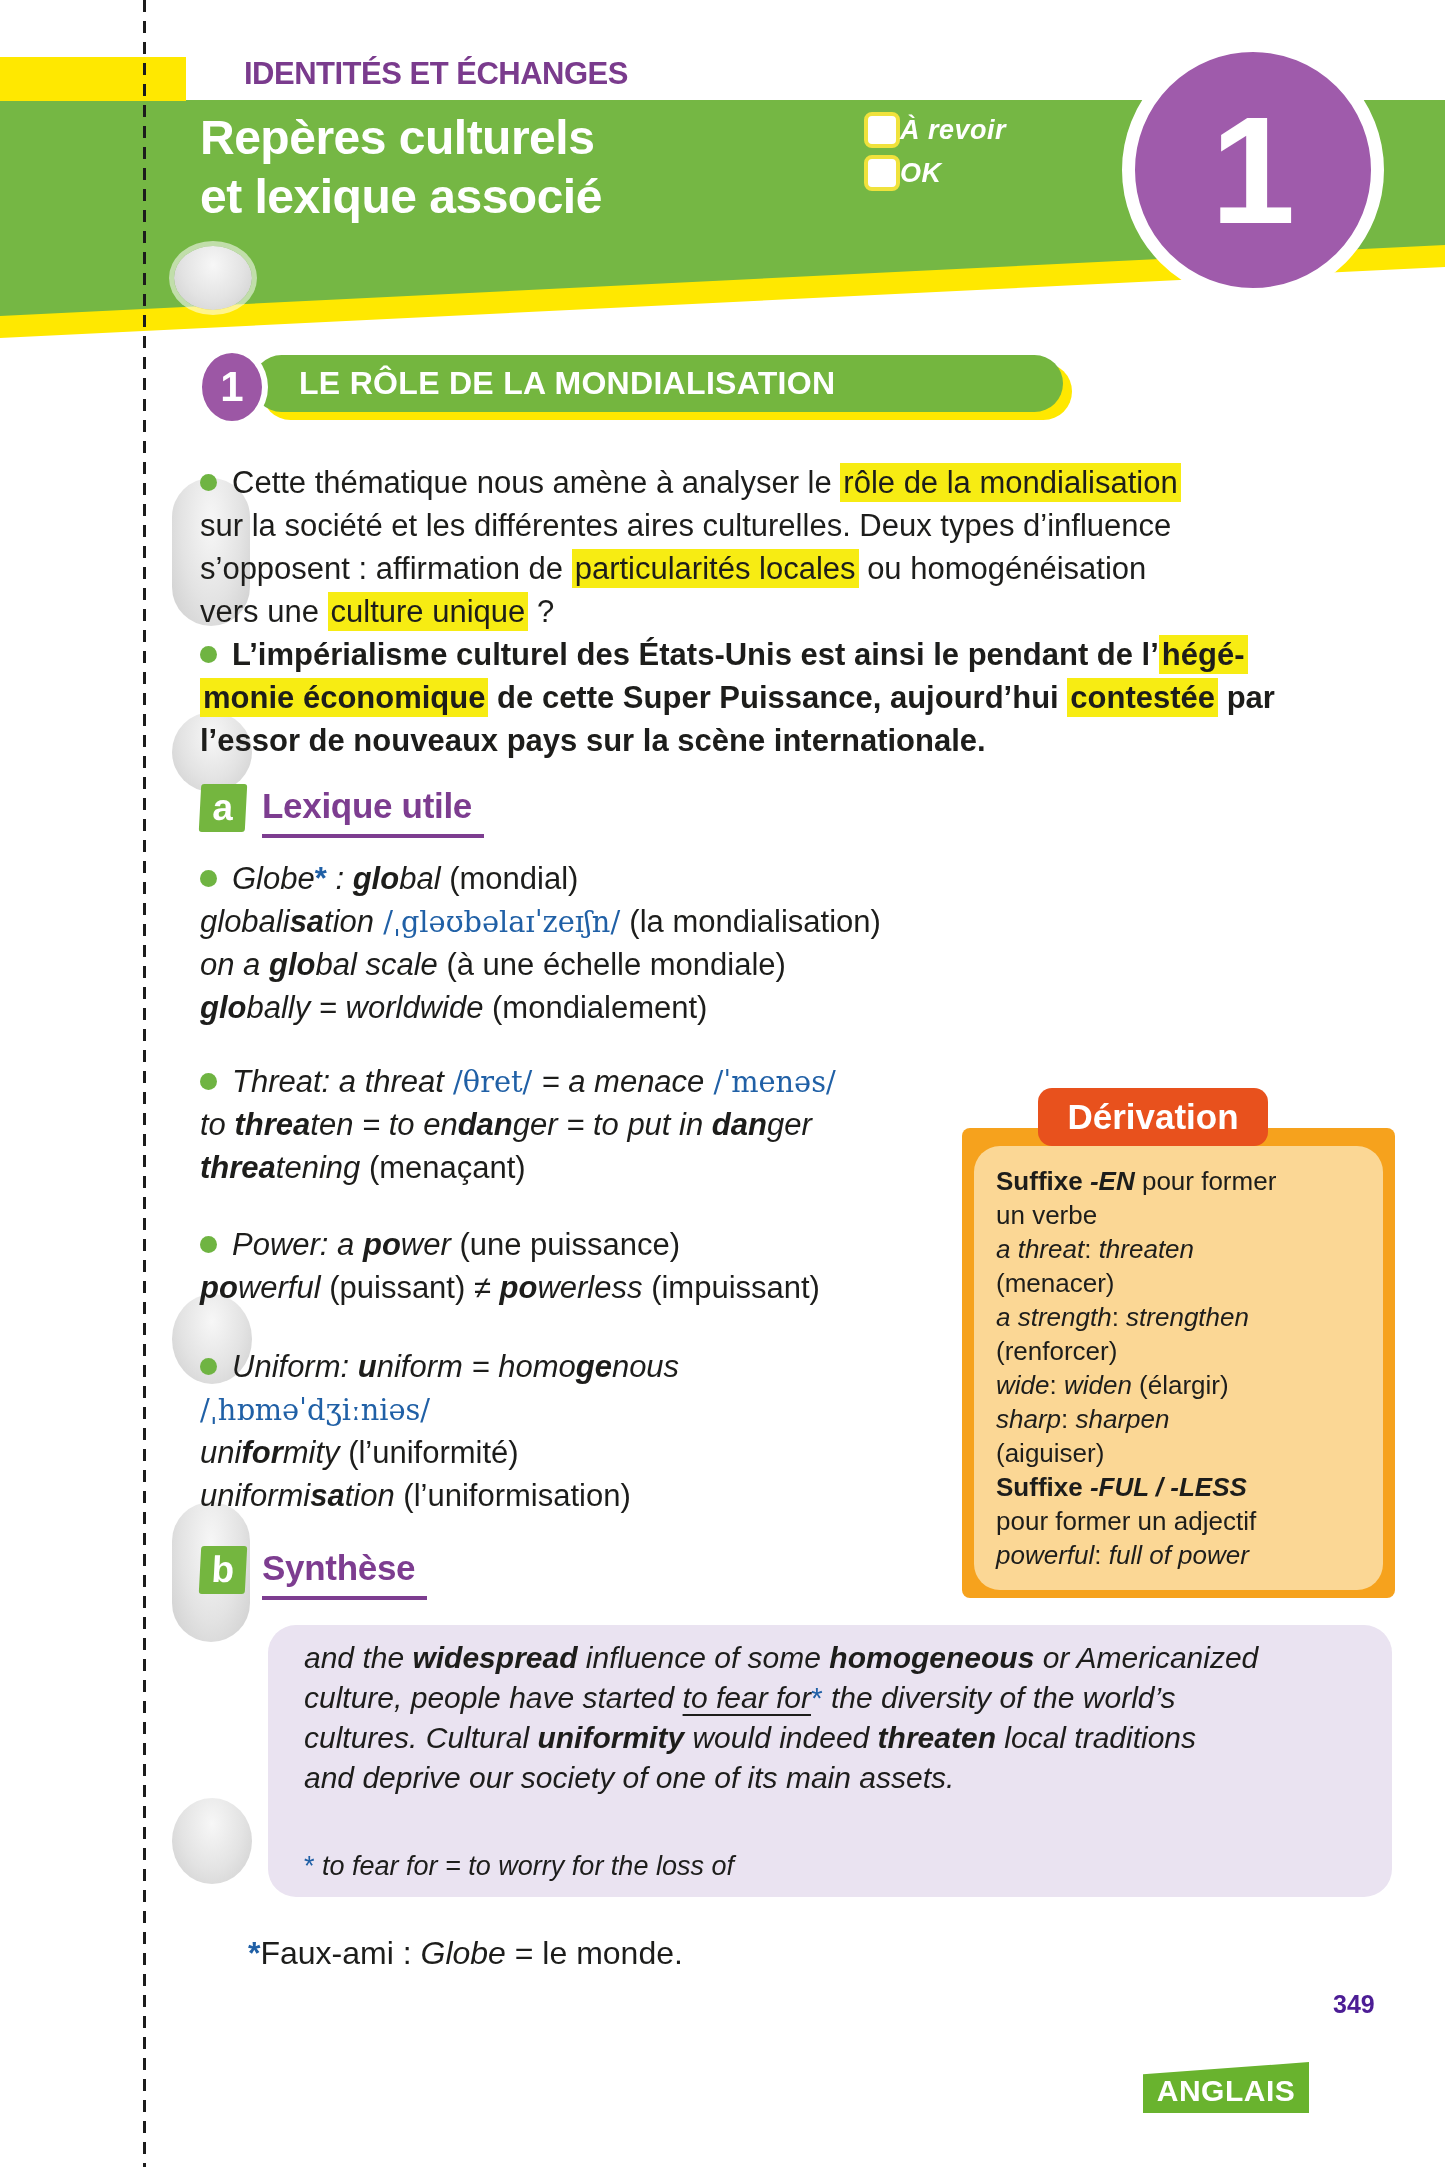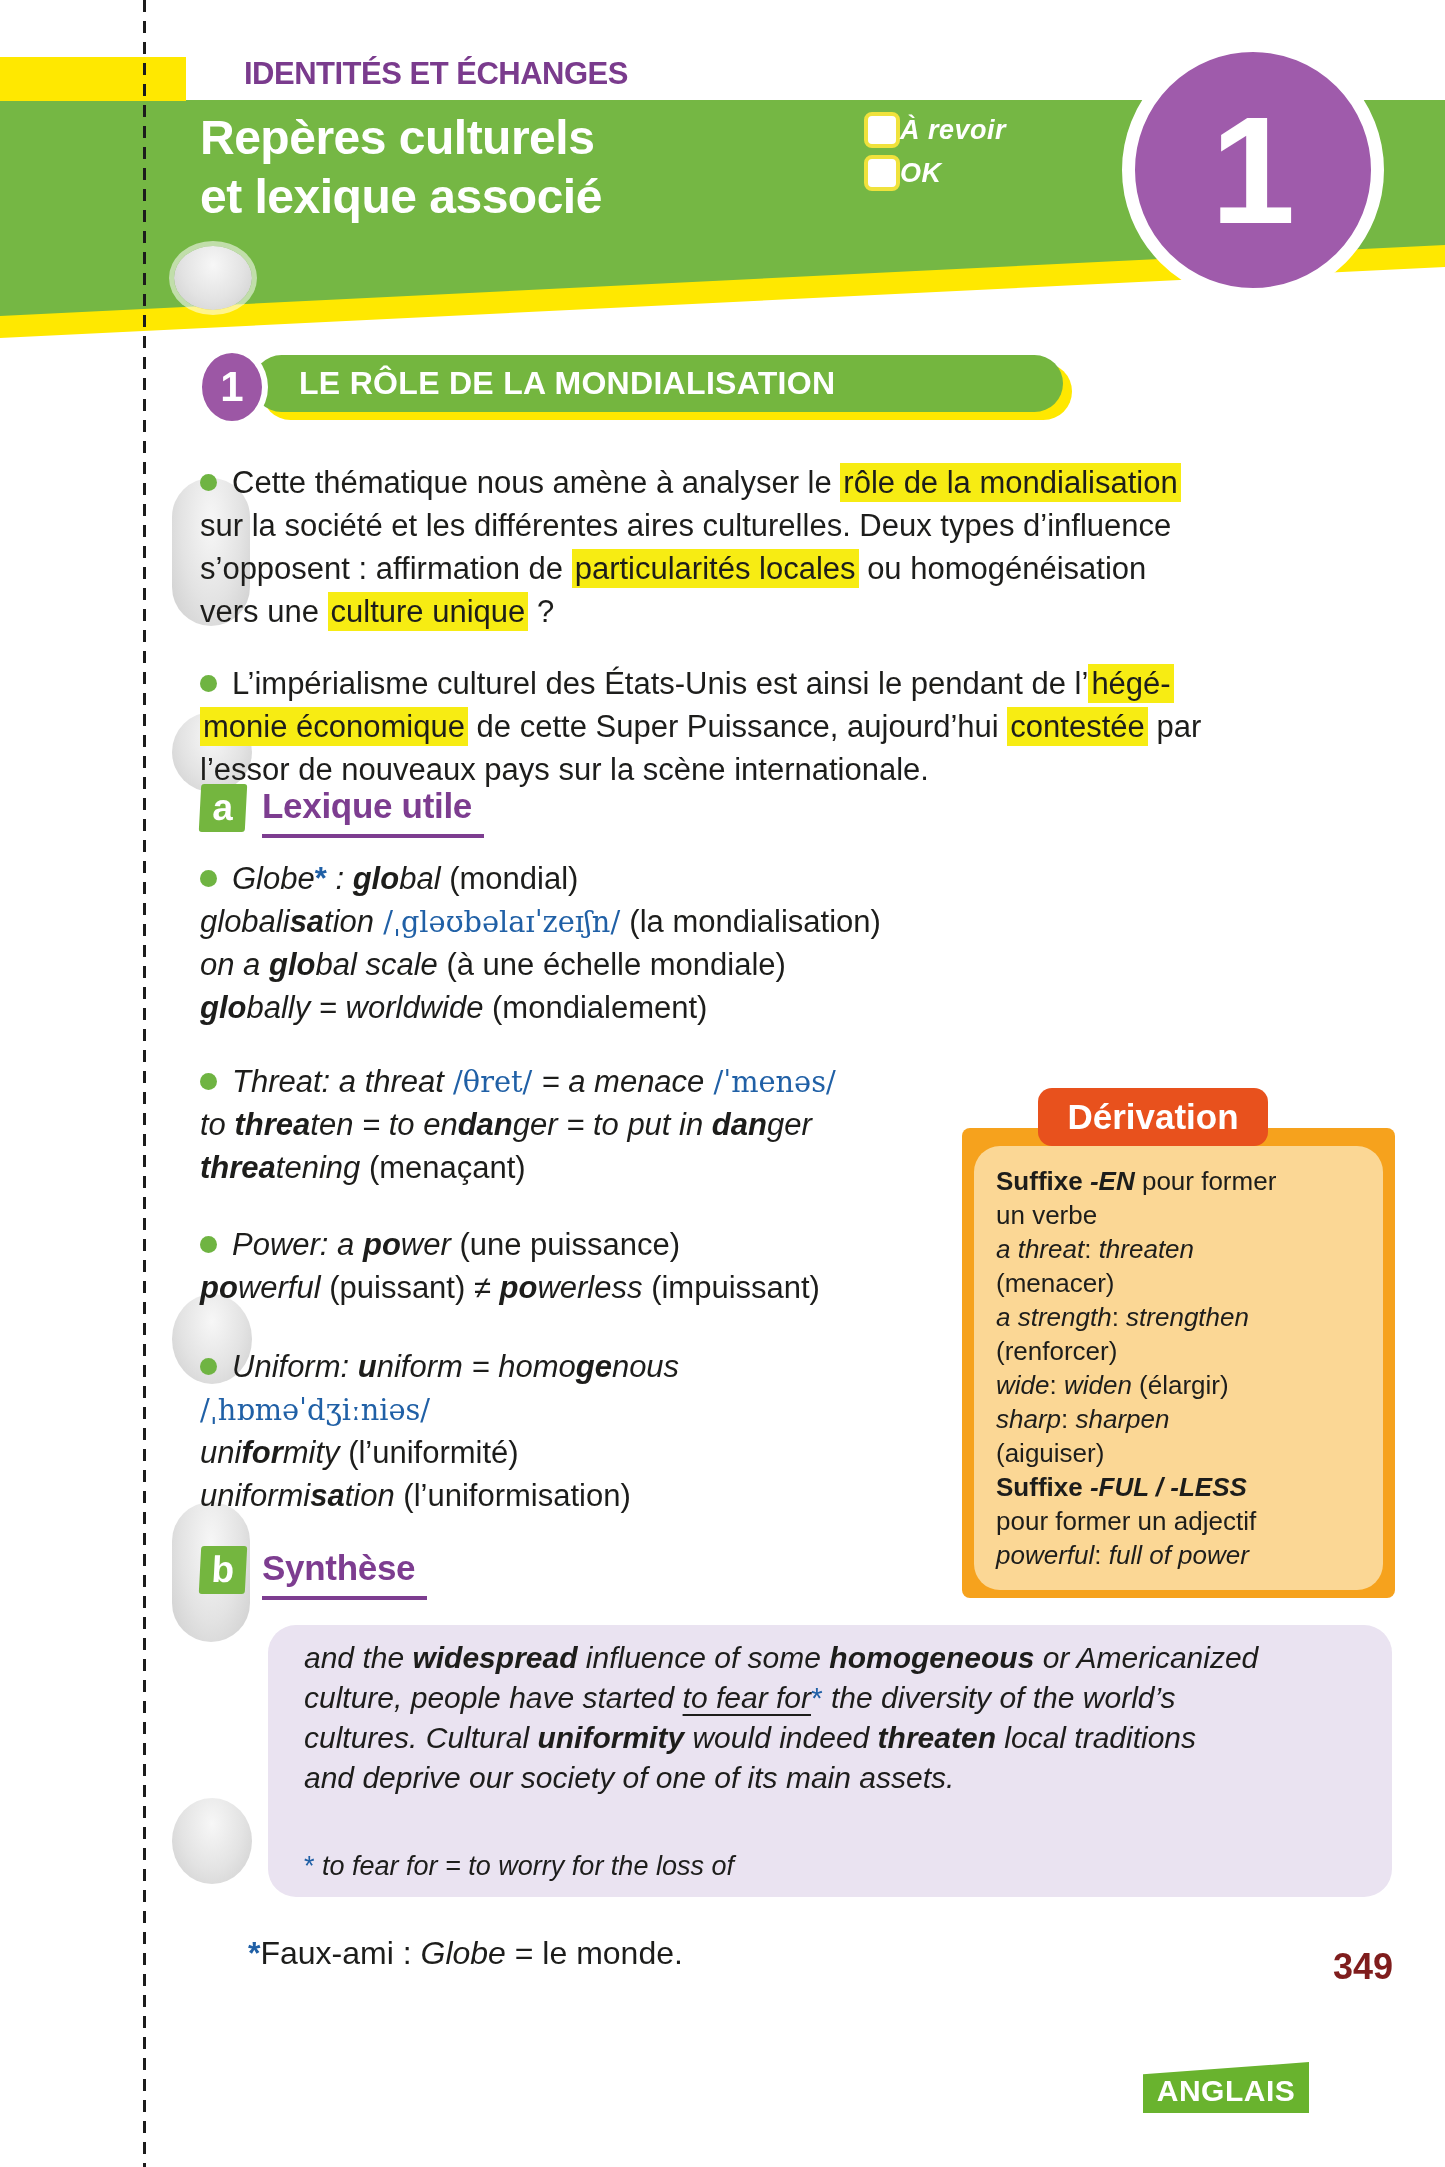--- a/index.html
+++ b/index.html
@@ -67,21 +67,21 @@
   .s-hl{background:#f7ec13;padding:2px 3px;}
   .s-ipa{color:#2060a6;font-family:"DejaVu Serif","Liberation Serif",serif;font-size:0.93em;}
   .s-bl{color:#2060a6;}
   .s-blb{color:#2060a6;font-weight:700;}
   .s-iu{font-style:italic;text-decoration:underline;text-decoration-thickness:2px;text-underline-offset:6px;}
   .dot{display:inline-block;width:17px;height:17px;border-radius:50%;background:#6fb442;
        margin-right:15px;vertical-align:2px;}
 
   .para{position:absolute;left:200px;z-index:6;}
   .p1{top:461px;}
-  .p2{top:662px;}
+  .p2{top:633px;font-weight:bold;}
 
   .sub-head{position:absolute;left:200px;z-index:6;display:flex;align-items:flex-start;gap:16px;}
   .sub-head .badge{width:46px;height:48px;background:#74b63f;color:#fff;font-size:37px;font-weight:700;
                    display:flex;align-items:center;justify-content:center;transform:skewX(-3deg);
                    border-radius:3px;}
   .sub-head .t{color:#7d3d90;font-size:35px;font-weight:800;border-bottom:4px solid #7d3d90;
                padding:2px 12px 8px 0;letter-spacing:-0.3px;}
   .lex-head{top:784px;}
   .syn-head{top:1546px;}
 
@@ -105,21 +105,21 @@
            border-radius:28px;z-index:6;}
   .syn-lines{position:absolute;left:304px;top:1638px;z-index:7;}
   .syn-foot{position:absolute;left:304px;top:1848px;z-index:7;}
 
   .faux{position:absolute;left:200px;top:1933px;z-index:6;}
 
   .footer-badge{position:absolute;left:1143px;top:2062px;width:166px;height:51px;background:#69b32e;
                 clip-path:polygon(0 24%,100% 0,100% 100%,0 100%);z-index:6;display:flex;
                 align-items:flex-end;justify-content:center;}
   .footer-badge span{color:#fff;font-weight:800;font-size:30px;letter-spacing:0.5px;line-height:44px;}
-  .page-num{position:absolute;left:1333px;top:1946px;z-index:6;font-size:36px;font-weight:600;color:#7f1d1d;}
+  .page-num{position:absolute;left:1333px;top:1990px;z-index:6;font-size:25px;font-weight:600;color:#4c1d95;}
 </style>
 </head>
 <body>
 
 <div class="page">
 
   <div class="band">
     <div class="yellow"></div>
     <div class="green"></div>
   </div>

